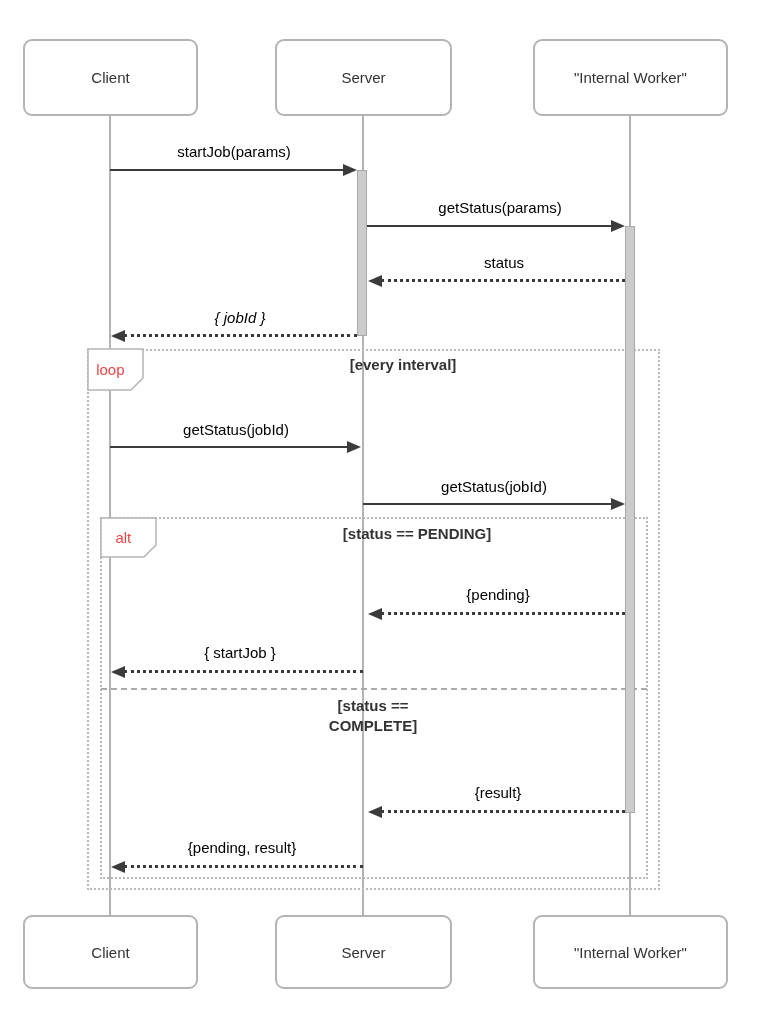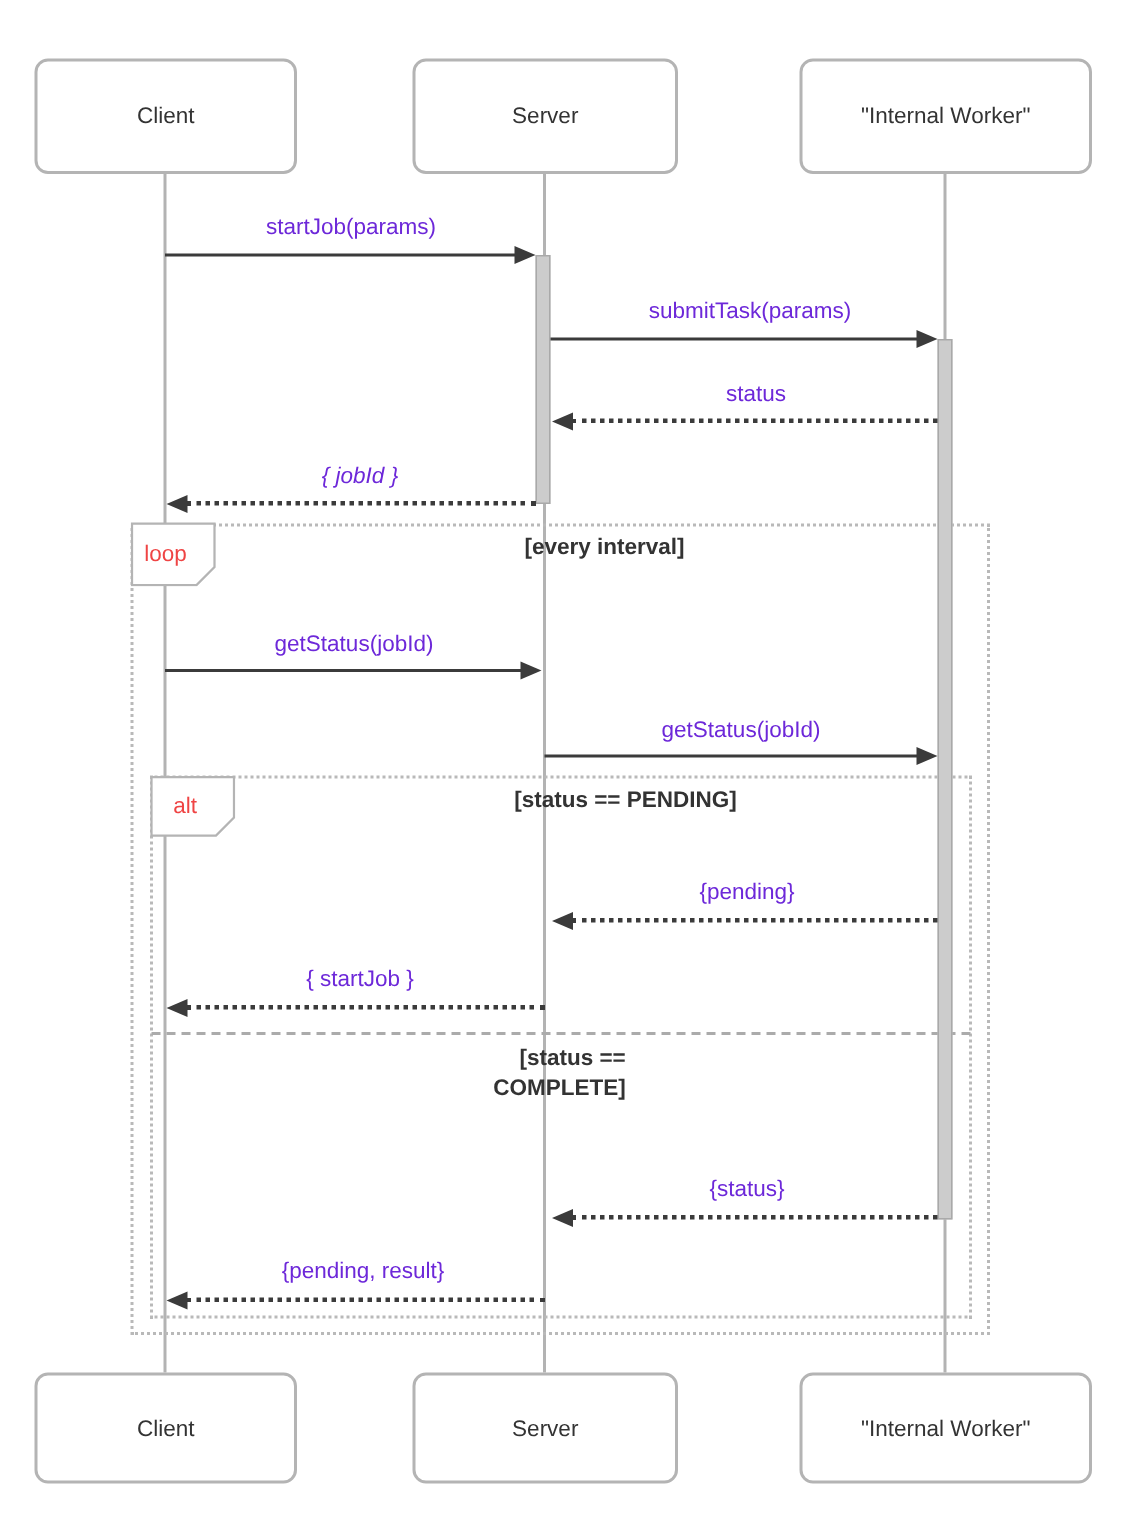--- a/index.html
+++ b/index.html
@@ -21,21 +21,21 @@
   .frag-label svg{display:block;}
   .frag-label .op{
     position:absolute;left:0;top:0;width:82%;height:100%;
     display:flex;align-items:center;justify-content:center;font-size:15px;color:#ef4444;
   }
   .guard{
     position:absolute;transform:translateX(-50%);font-size:15px;color:#333333;
     white-space:pre-line;text-align:center;z-index:4;line-height:20px;font-weight:bold;
   }
   .msg-label{
-    position:absolute;transform:translateX(-50%);font-size:15px;color:#6d28d9;
+    position:absolute;transform:translateX(-50%);font-size:15px;color:#000000;
     white-space:nowrap;z-index:5;
   }
   .line-solid{position:absolute;border-top:2px solid #3b3b3b;z-index:4;}
   .line-dotted{position:absolute;border-top:3px dotted #3b3b3b;z-index:4;}
   .head-r{position:absolute;width:0;height:0;border-top:6px solid transparent;
     border-bottom:6px solid transparent;border-left:14px solid #3b3b3b;z-index:4;}
   .head-l{position:absolute;width:0;height:0;border-top:6px solid transparent;
     border-bottom:6px solid transparent;border-right:14px solid #3b3b3b;z-index:4;}
 </style>
 </head>
@@ -58,31 +58,31 @@
 
   <div class="fragment" style="left:100px;top:517px;width:548px;height:362px;"></div>
   <div class="frag-divider" style="left:101px;top:688px;width:546px;"></div>
   <div class="frag-label" style="left:100px;top:517px;width:57px;height:41px;">
     <svg width="57" height="41" viewBox="0 0 57 41">
       <polygon points="1,1 56,1 56,28 44,40 1,40" fill="#ffffff" stroke="#b4b4b4" stroke-width="1.5"></polygon>
     </svg>
     <div class="op">alt</div>
   </div>
   <div class="guard" style="left:403px;top:524px;padding-left:28px;">[status == PENDING]</div>
-  <div class="guard" style="left:373px;top:696px;text-align:right;">[status ==
+  <div class="guard" style="left:373px;top:696px;">[status ==
 COMPLETE]</div>
 
   <div class="activation" style="left:357px;top:170px;height:166px;"></div>
   <div class="activation" style="left:625px;top:226px;height:587px;"></div>
 
   <div class="msg-label" style="left:234px;top:143px;">startJob(params)</div>
   <div class="line-solid" style="left:110px;top:169px;width:234px;"></div>
   <div class="head-r" style="left:343px;top:164px;"></div>
 
-  <div class="msg-label" style="left:500px;top:199px;">submitTask(params)</div>
+  <div class="msg-label" style="left:500px;top:199px;">getStatus(params)</div>
   <div class="line-solid" style="left:367px;top:225px;width:245px;"></div>
   <div class="head-r" style="left:611px;top:220px;"></div>
 
   <div class="msg-label" style="left:504px;top:254px;">status</div>
   <div class="line-dotted" style="left:381px;top:279px;width:244px;"></div>
   <div class="head-l" style="left:368px;top:275px;"></div>
 
   <div class="msg-label" style="left:240px;top:309px;font-style:italic;">{ jobId }</div>
   <div class="line-dotted" style="left:124px;top:334px;width:233px;"></div>
   <div class="head-l" style="left:111px;top:330px;"></div>
@@ -96,21 +96,21 @@
   <div class="head-r" style="left:611px;top:498px;"></div>
 
   <div class="msg-label" style="left:498px;top:586px;">{pending}</div>
   <div class="line-dotted" style="left:381px;top:612px;width:244px;"></div>
   <div class="head-l" style="left:368px;top:608px;"></div>
 
   <div class="msg-label" style="left:240px;top:644px;">{ startJob }</div>
   <div class="line-dotted" style="left:124px;top:670px;width:239px;"></div>
   <div class="head-l" style="left:111px;top:666px;"></div>
 
-  <div class="msg-label" style="left:498px;top:784px;">{status}</div>
+  <div class="msg-label" style="left:498px;top:784px;">{result}</div>
   <div class="line-dotted" style="left:381px;top:810px;width:244px;"></div>
   <div class="head-l" style="left:368px;top:806px;"></div>
 
   <div class="msg-label" style="left:242px;top:839px;">{pending, result}</div>
   <div class="line-dotted" style="left:124px;top:865px;width:239px;"></div>
   <div class="head-l" style="left:111px;top:861px;"></div>
 
   <div class="participant" style="left:23px;top:39px;width:175px;height:77px;">Client</div>
   <div class="participant" style="left:275px;top:39px;width:177px;height:77px;">Server</div>
   <div class="participant" style="left:533px;top:39px;width:195px;height:77px;">"Internal Worker"</div>

